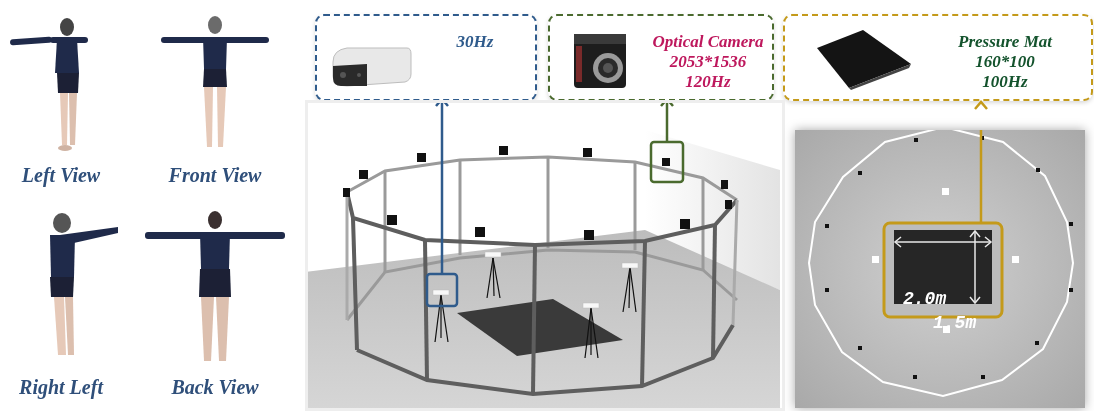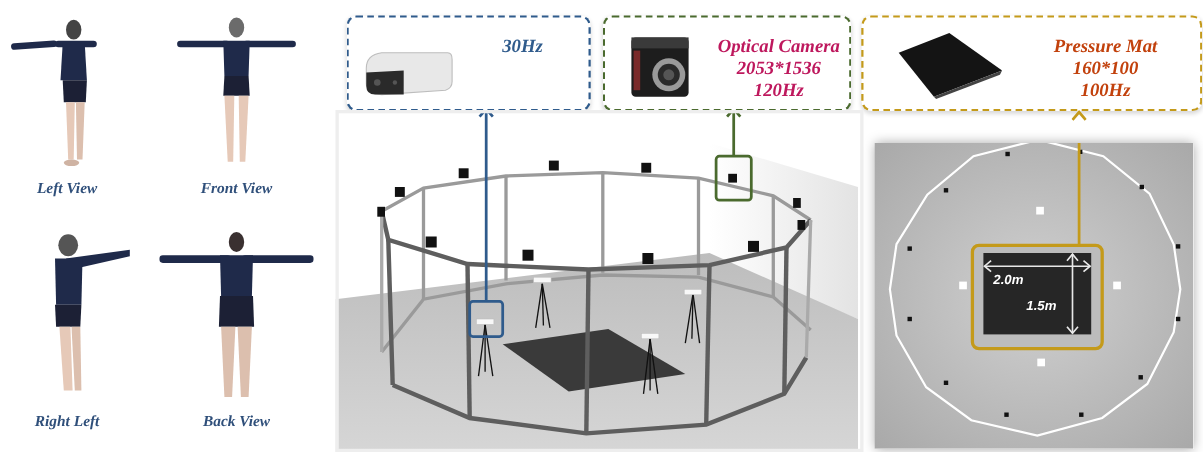--- a/index.html
+++ b/index.html
@@ -1,27 +1,27 @@
 <!DOCTYPE html>
 <html><head>
 <meta charset="utf-8">
 <style>
   html,body{margin:0;padding:0;background:#ffffff;}
   body{width:1094px;height:411px;position:relative;overflow:hidden;font-family:"Liberation Serif","DejaVu Serif",serif;}
   .abs{position:absolute;}
   
-  .view-label{position:absolute;font-family:"Liberation Serif",serif;font-weight:bold;font-style:italic;font-size:14px;color:#2f4f7a;text-align:center;width:120px;}
+  .view-label{position:absolute;font-family:"Liberation Serif",serif;font-weight:bold;font-style:italic;font-size:20px;color:#2f4f7a;text-align:center;width:120px;}
   
   .figure{position:absolute;}
   
   .device-box{position:absolute;border:2px dashed;border-radius:9px;box-sizing:border-box;box-shadow:0 2px 4px rgba(0,0,0,0.15);background:#fff;}
   .device-text{position:absolute;font-family:"Liberation Serif",serif;font-weight:bold;font-style:italic;font-size:17px;line-height:20px;text-align:center;}
   .scene{position:absolute;}
   .mat-panel{position:absolute;left:795px;top:130px;width:290px;height:278px;box-shadow:0 0 10px rgba(0,0,0,0.35);}
-  .dim-label{position:absolute;font-family:Liberation Sans, sans-serif;font-weight:bold;font-style:italic;font-size:12px;color:#ffffff;}
+  .dim-label{position:absolute;font-family:Liberation Mono, monospace;font-weight:bold;font-style:italic;font-size:18px;color:#ffffff;margin-top:42px;}
 </style>
 </head>
 <body>
 
 <div>
 
   <svg class="figure" style="left:5px;top:5px" width="90" height="150" viewBox="0 0 90 150">
     <rect x="5" y="33" width="42" height="6" rx="3" fill="#1f2a4a" transform="rotate(-4 26 36)"></rect>
     <rect x="45" y="32" width="38" height="6" rx="3" fill="#1f2a4a"></rect>
     <ellipse cx="62" cy="22" rx="7" ry="9" fill="#444"></ellipse>
@@ -92,21 +92,21 @@
     <div>2053*1536</div>
     <div>120Hz</div>
   </div>
 </div>
 
 <div class="device-box" style="left:783px;top:14px;width:310px;height:87px;border-color:#c49a1a;">
   <svg class="abs" style="left:28px;top:12px" width="100" height="62" viewBox="0 0 100 62">
     <polygon points="4,20 50,2 98,36 36,60" fill="#141414"></polygon>
     <polygon points="36,60 98,36 96,40 38,62" fill="#444"></polygon>
   </svg>
-  <div class="device-text" style="left:160px;top:16px;width:120px;color:#c2410c;">
+  <div class="device-text" style="left:160px;top:16px;width:120px;color:#14532d;">
     <div>Pressure Mat</div>
     <div>160*100</div>
     <div>100Hz</div>
   </div>
 </div>
 
 <svg class="scene" style="left:305px;top:100px" width="480" height="311" viewBox="0 0 480 311">
   <defs>
     <linearGradient id="floorGrad" x1="0" y1="0" x2="0" y2="1">
       <stop offset="0" stop-color="#bdbdbd"></stop>

